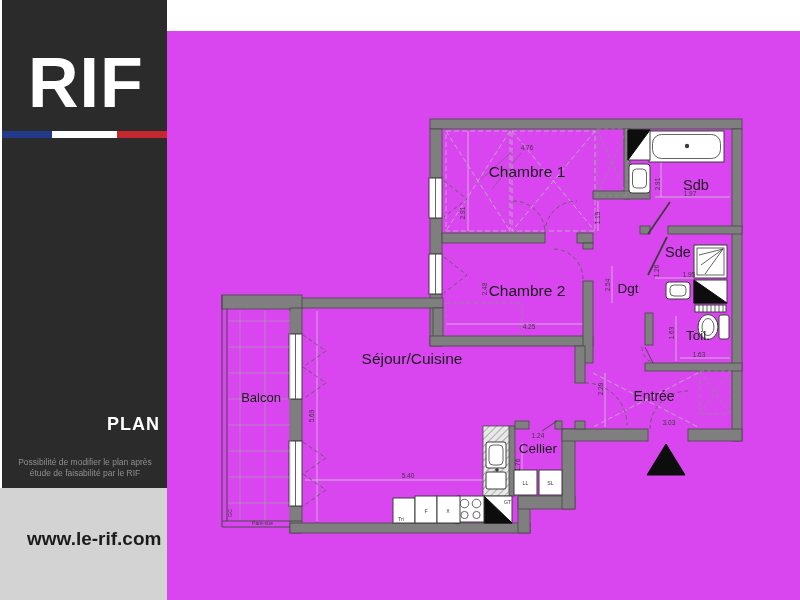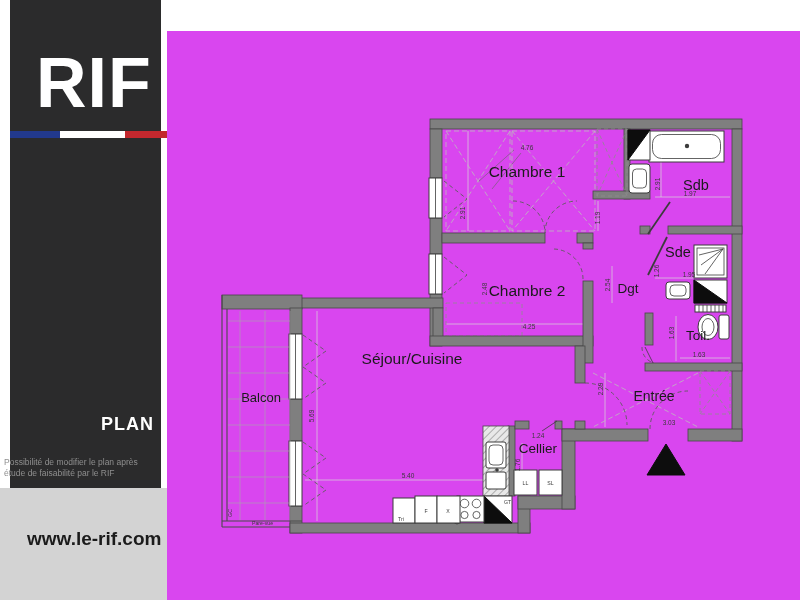--- a/index.html
+++ b/index.html
@@ -1,31 +1,31 @@
 <!DOCTYPE html>
 <html><head>
 <meta charset="utf-8">
 <style>
   html,body{margin:0;padding:0;background:#fff;}
   .stage{position:relative;width:800px;height:600px;background:#ffffff;overflow:hidden;
          font-family:"Liberation Sans",sans-serif;}
   
-  .sidebar{position:absolute;left:10px;top:0;width:151px;height:488px;background:#2b2b2c;}
+  .sidebar{position:absolute;left:2px;top:0;width:165px;height:488px;background:#2b2b2c;}
   .logo-text{position:absolute;left:26px;top:48px;color:#ffffff;font-size:70px;font-weight:800;
              letter-spacing:1px;line-height:1;}
   .flag{position:absolute;left:0;top:131px;width:165px;height:7px;display:flex;}
   .flag .b{background:#22398c;flex:0 0 50px;}
   .flag .w{background:#ffffff;flex:0 0 65px;}
   .flag .r{background:#c3282e;flex:1;}
   .tagline{position:absolute;left:27px;top:145px;color:#fcfcfc;font-size:9.5px;
            letter-spacing:1.5px;font-weight:600;}
   .plan-label{position:absolute;right:7px;top:414px;color:#ffffff;font-size:18px;font-weight:800;
               letter-spacing:1px;text-align:center;}
   .disclaimer{position:absolute;right:7px;top:457px;width:150px;color:#8f8f8f;font-size:8.5px;
-              line-height:1.35;text-align:left;}
+              line-height:1.35;text-align:center;}
   
   .footer-left{position:absolute;left:0;top:488px;width:202px;height:112px;background:#d3d3d3;text-align:center;}
   .website{position:absolute;left:27px;top:40px;color:#1b1b1b;font-size:19px;font-weight:800;}
   
   .plan-area{position:absolute;left:167px;top:0;width:633px;height:600px;background:#d946ef;margin-top:31px;}
   svg text{font-family:"Liberation Sans",sans-serif;}
   .wall{fill:#7f7f7f;stroke:#474747;stroke-width:0.8;}
   .fix{fill:#ffffff;stroke:#3c3c3c;stroke-width:1;}
   .fix2{fill:none;stroke:#3c3c3c;stroke-width:0.8;}
   .blk{fill:#0d0d0d;stroke:#0d0d0d;}

